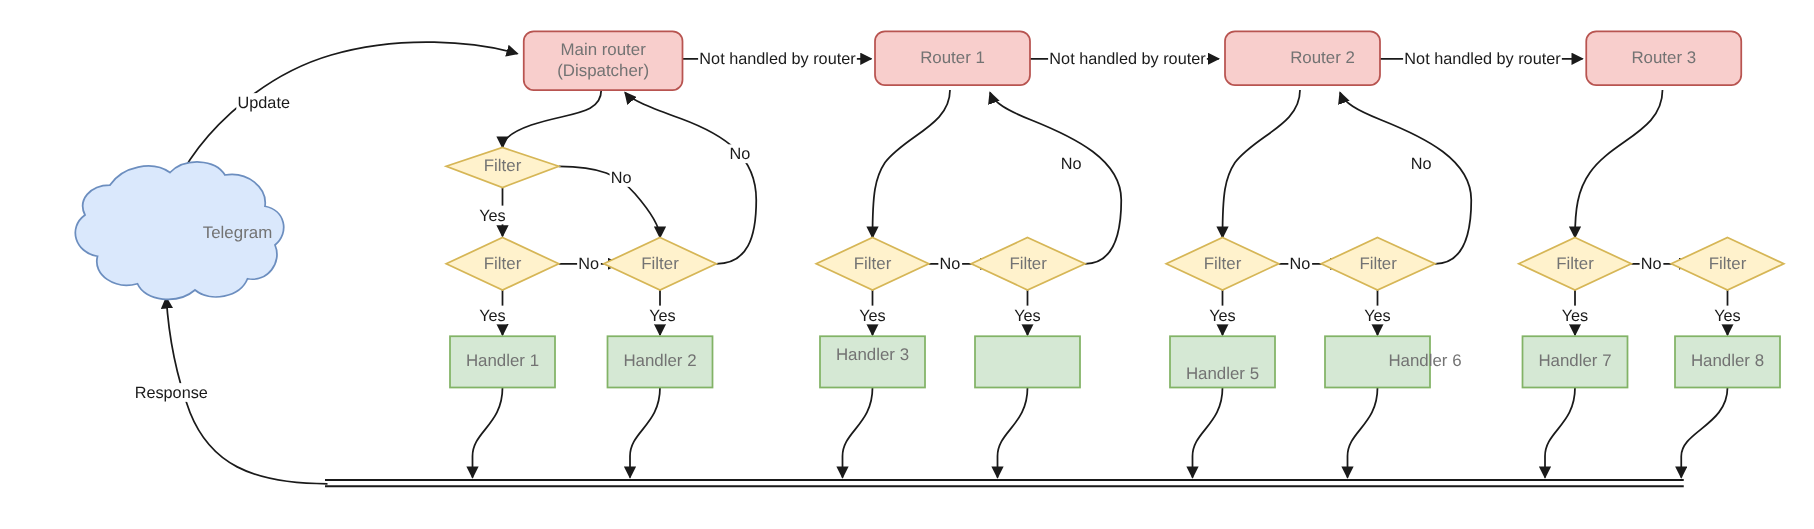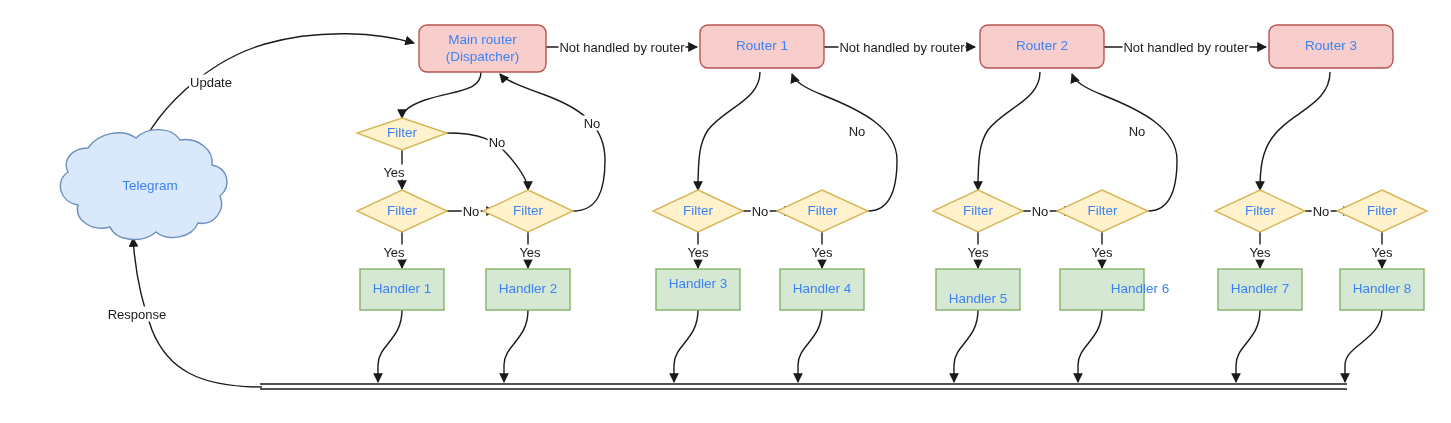--- a/index.html
+++ b/index.html
@@ -21,21 +21,21 @@
     top: 0;
     width: 1451px;
     height: 423px;
   }
   .node-label {
     position: absolute;
     display: flex;
     align-items: center;
     justify-content: center;
     text-align: center;
-    color: #3b82f6;
+    color: #737373;
     font-size: 13.5px;
     line-height: 1.25;
     pointer-events: none;
     white-space: pre-line;
     border-radius: 22px;
   }
   .edge-label {
     position: absolute;
     color: #1a1a1a;
     font-size: 13px;
@@ -158,42 +158,41 @@
       <rect x="486" y="269" width="84" height="41" fill="#d5e8d4" stroke="#82b366" stroke-width="1.4"></rect>
       <rect x="656" y="269" width="84" height="41" fill="#d5e8d4" stroke="#82b366" stroke-width="1.4"></rect>
       <rect x="780" y="269" width="84" height="41" fill="#d5e8d4" stroke="#82b366" stroke-width="1.4"></rect>
       <rect x="936" y="269" width="84" height="41" fill="#d5e8d4" stroke="#82b366" stroke-width="1.4"></rect>
       <rect x="1060" y="269" width="84" height="41" fill="#d5e8d4" stroke="#82b366" stroke-width="1.4"></rect>
       <rect x="1218" y="269" width="84" height="41" fill="#d5e8d4" stroke="#82b366" stroke-width="1.4"></rect>
       <rect x="1340" y="269" width="84" height="41" fill="#d5e8d4" stroke="#82b366" stroke-width="1.4"></rect>
     </g>
   </svg>
 
-  <div class="node-label" style="left:60px; top:172px; width:180px; height:28px;">Telegram</div>
+  <div class="node-label" style="left:60px; top:172px; width:180px; height:28px;padding-left:40px;">Telegram</div>
 
   <div class="node-label" style="left:419px; top:25px; width:127px; height:47px;">Main router
 (Dispatcher)</div>
   <div class="node-label" style="left:700px; top:25px; width:124px; height:43px;">Router 1</div>
-  <div class="node-label" style="left:980px; top:25px; width:124px; height:43px;">Router 2</div>
+  <div class="node-label" style="left:980px; top:25px; width:124px; height:43px;padding-left:16px;">Router 2</div>
   <div class="node-label" style="left:1269px; top:25px; width:124px; height:43px;">Router 3</div>
 
   <div class="node-label" style="left:357px; top:120px; width:90px; height:26px;">Filter</div>
   <div class="node-label" style="left:357px; top:198px; width:90px; height:26px;">Filter</div>
   <div class="node-label" style="left:483px; top:198px; width:90px; height:26px;">Filter</div>
   <div class="node-label" style="left:653px; top:198px; width:90px; height:26px;">Filter</div>
   <div class="node-label" style="left:777px; top:198px; width:91px; height:26px;">Filter</div>
   <div class="node-label" style="left:933px; top:198px; width:90px; height:26px;">Filter</div>
   <div class="node-label" style="left:1057px; top:198px; width:91px; height:26px;">Filter</div>
   <div class="node-label" style="left:1215px; top:198px; width:90px; height:26px;">Filter</div>
   <div class="node-label" style="left:1337px; top:198px; width:90px; height:26px;">Filter</div>
 
   <div class="node-label" style="left:360px; top:269px; width:84px; height:41px;">Handler 1</div>
   <div class="node-label" style="left:486px; top:269px; width:84px; height:41px;">Handler 2</div>
   <div class="node-label" style="left:656px; top:269px; width:84px; height:31px;">Handler 3</div>
-  <div class="node-label" style="left:780px; top:269px; width:84px; height:41px;">Handler 4</div>
   <div class="node-label" style="left:936px; top:279px; width:84px; height:41px;">Handler 5</div>
   <div class="node-label" style="left:1060px; top:269px; width:84px; height:41px;margin-left:38px;">Handler 6</div>
   <div class="node-label" style="left:1218px; top:269px; width:84px; height:41px;">Handler 7</div>
   <div class="node-label" style="left:1340px; top:269px; width:84px; height:41px;">Handler 8</div>
 
   <div class="edge-label" style="left:211px; top:82px;">Update</div>
   <div class="edge-label" style="left:137px; top:314px;">Response</div>
 
   <div class="edge-label" style="left:622px; top:47px;">Not handled by router</div>
   <div class="edge-label" style="left:902px; top:47px;">Not handled by router</div>

